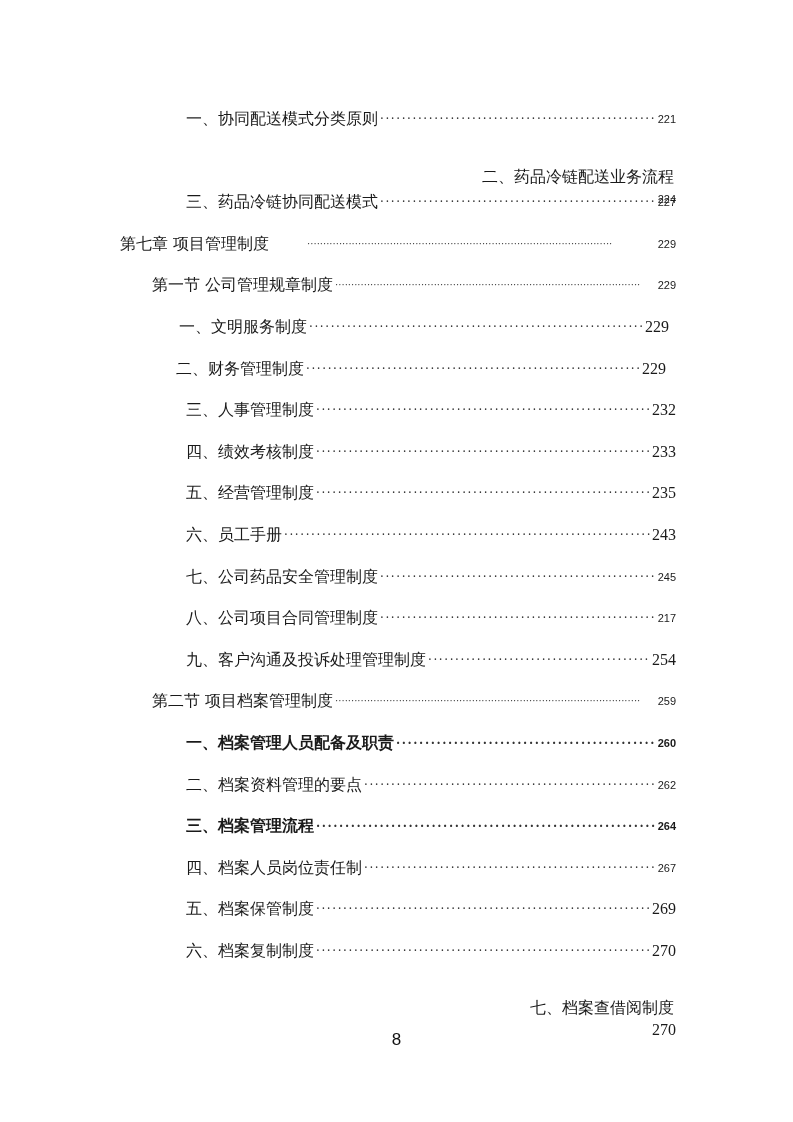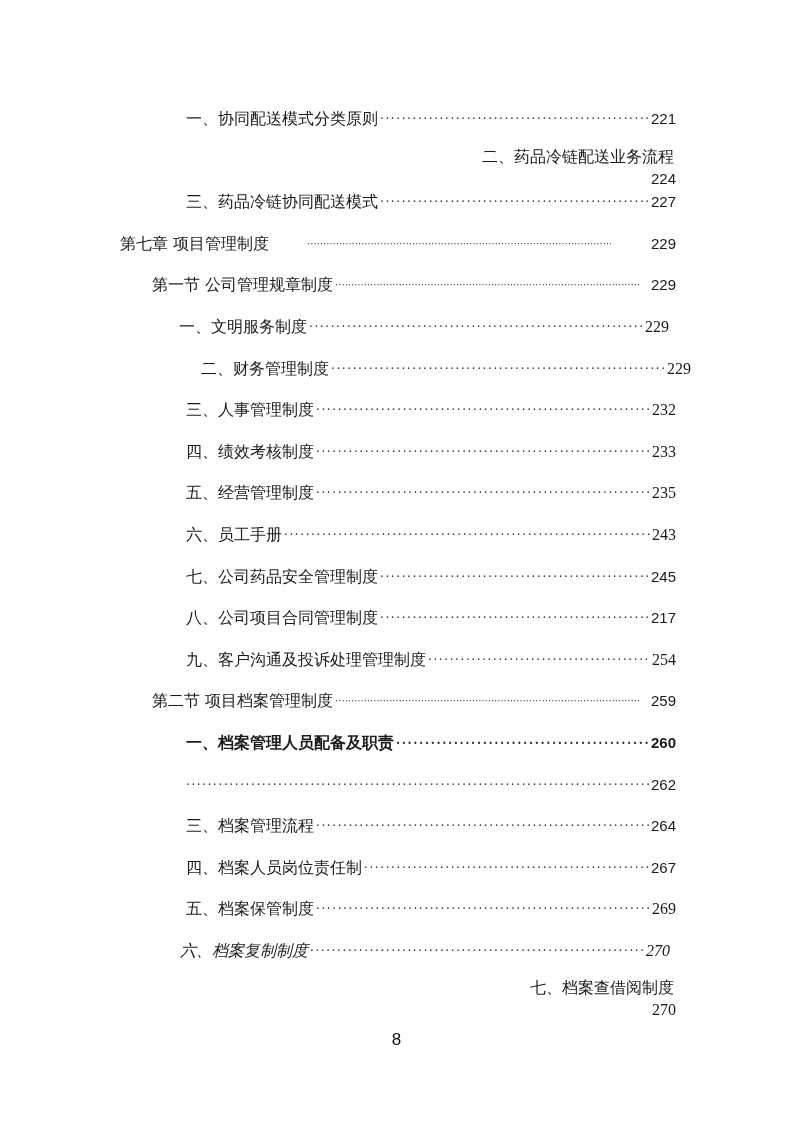--- a/index.html
+++ b/index.html
@@ -26,39 +26,40 @@
       height: 26px;
       display: flex;
       align-items: flex-end;
       font-size: 16px;
       line-height: 22px;
       white-space: nowrap;
     }
     .toc-title {
       flex: 0 0 auto;
       padding-right: 2px;
+      margin-top: 20px;
     }
     .toc-leader {
       flex: 1 1 auto;
       overflow: hidden;
       white-space: nowrap;
       color: #333;
       font-size: 12px;
       letter-spacing: 1.6px;
       line-height: 22px;
       padding-bottom: 0px;
     }
     .toc-leader.dense {
       letter-spacing: 0px;
       font-size: 10px;
     }
     .toc-page {
       flex: 0 0 auto;
       font-family: "Liberation Sans", "DejaVu Sans", sans-serif;
-      font-size: 15px;
+      font-size: 11px;
       padding-left: 1px;
     }
     .toc-page.serifnum {
       font-family: "Liberation Serif", "DejaVu Serif", serif;
       font-size: 16px;
     }
     .page-number {
       position: absolute;
       left: 0;
       width: 793px;
@@ -103,21 +104,21 @@
     <span class="toc-leader dense">································································································</span>
     <span class="toc-page">229</span>
   </div>
 
   <div class="toc-row" style="left:179px; top:312px; width:490px;">
     <span class="toc-title">一、文明服务制度</span>
     <span class="toc-leader">································································································</span>
     <span class="toc-page serifnum">229</span>
   </div>
 
-  <div class="toc-row" style="left:201px; top:354px; width:490px;">
+  <div class="toc-row" style="left:176px; top:354px; width:490px;">
     <span class="toc-title">二、财务管理制度</span>
     <span class="toc-leader">································································································</span>
     <span class="toc-page serifnum">229</span>
   </div>
 
   <div class="toc-row" style="left:186px; top:395px; width:490px;">
     <span class="toc-title">三、人事管理制度</span>
     <span class="toc-leader">································································································</span>
     <span class="toc-page serifnum">232</span>
   </div>
@@ -164,43 +165,44 @@
     <span class="toc-page">259</span>
   </div>
 
   <div class="toc-row" style="left:186px; top:728px; width:490px;font-weight:bold;">
     <span class="toc-title">一、档案管理人员配备及职责</span>
     <span class="toc-leader">································································································</span>
     <span class="toc-page">260</span>
   </div>
 
   <div class="toc-row" style="left:186px; top:770px; width:490px;">
+    <span class="toc-title">二、档案资料管理的要点</span>
     <span class="toc-leader">································································································</span>
     <span class="toc-page">262</span>
   </div>
 
-  <div class="toc-row" style="left:186px; top:811px; width:490px;">
+  <div class="toc-row" style="left:186px; top:811px; width:490px;font-weight:bold;">
     <span class="toc-title">三、档案管理流程</span>
     <span class="toc-leader">································································································</span>
     <span class="toc-page">264</span>
   </div>
 
   <div class="toc-row" style="left:186px; top:853px; width:490px;">
     <span class="toc-title">四、档案人员岗位责任制</span>
     <span class="toc-leader">································································································</span>
     <span class="toc-page">267</span>
   </div>
 
   <div class="toc-row" style="left:186px; top:894px; width:490px;">
     <span class="toc-title">五、档案保管制度</span>
     <span class="toc-leader">································································································</span>
     <span class="toc-page serifnum">269</span>
   </div>
 
-  <div class="toc-row" style="left:180px; top:936px; width:490px;font-style:italic;">
+  <div class="toc-row" style="left:186px; top:936px; width:490px;">
     <span class="toc-title">六、档案复制制度</span>
     <span class="toc-leader">································································································</span>
     <span class="toc-page serifnum">270</span>
   </div>
 
   <div class="toc-row" style="left:186px; top:977px; width:490px;flex-direction:column;">
     <span class="toc-title">七、档案查借阅制度</span>
     <span class="toc-leader">································································································</span>
     <span class="toc-page serifnum">270</span>
   </div>

